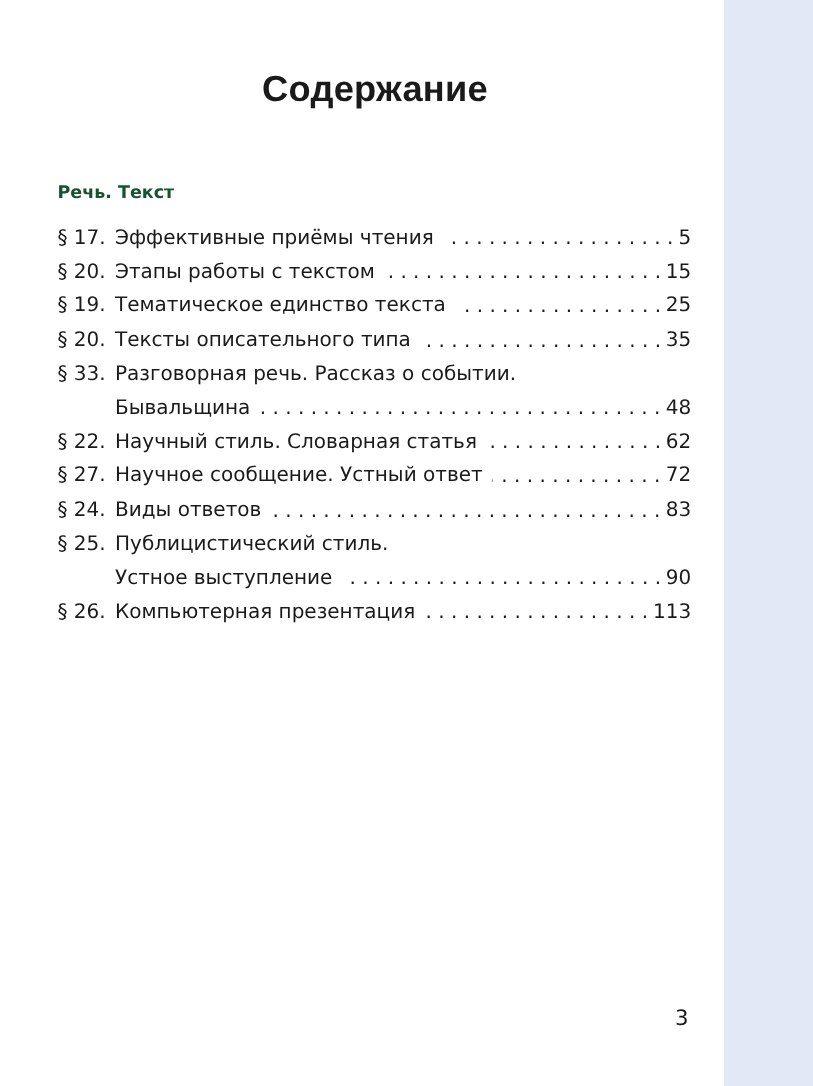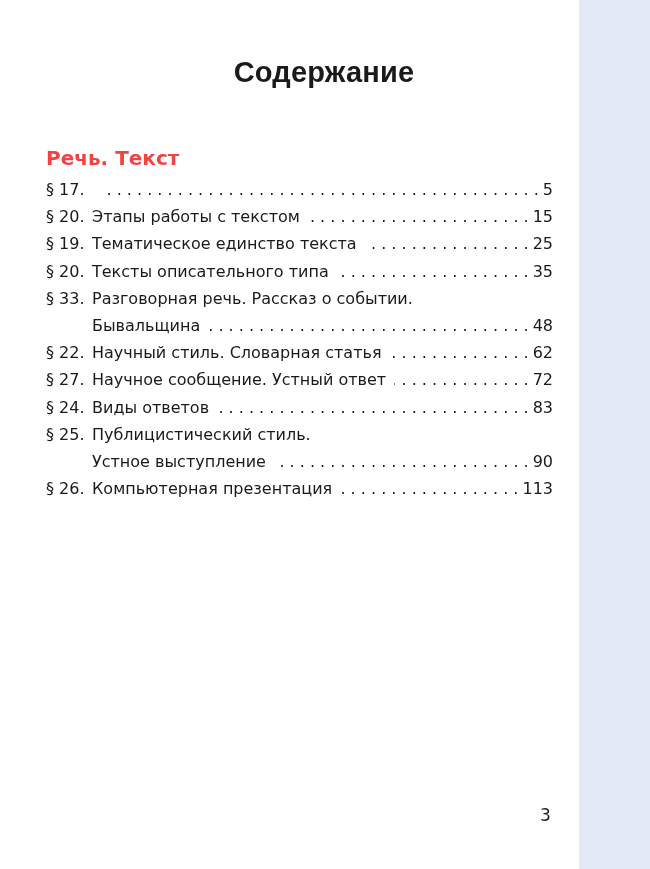--- a/index.html
+++ b/index.html
@@ -3,26 +3,26 @@
   <meta charset="utf-8">
   <style>
     * { margin: 0; padding: 0; box-sizing: border-box; }
     html, body { width: 650px; height: 869px; overflow: hidden; background: #ffffff; }
     body { position: relative; font-family: "DejaVu Sans", sans-serif; color: #1a1a1a; }
     .page { position: absolute; left: 0; top: 0; width: 579px; height: 869px; background: #ffffff; }
     .side-strip { position: absolute; left: 579px; top: 0; width: 71px; height: 869px; background: #e3e8f6; }
     .title {
       position: absolute; left: 0; width: 600px; top: 56px;
       text-align: center; font-family: "Liberation Sans", sans-serif;
-      font-weight: bold; font-size: 29px; color: #1a1a1a; letter-spacing: 0.2px; margin-left: 24px;
+      font-weight: bold; font-size: 29px; color: #1a1a1a; letter-spacing: 0.2px;
     }
     .section {
       position: absolute; left: 46px; top: 146px;
       font-family: "DejaVu Sans", sans-serif; font-weight: bold;
-      font-size: 20px; color: #ef4444;
+      font-size: 14px; color: #14532d;
     }
     .toc { position: absolute; left: 46px; top: 176px; width: 507px; }
     .row {
       display: flex; align-items: baseline; height: 27.2px;
       font-size: 16px; line-height: 27.2px; white-space: nowrap;
     }
     .num { width: 46px; flex: 0 0 46px; }
     .txt { flex: 0 0 auto; }
     .dots {
       flex: 1 1 auto; overflow: hidden; margin: 0 4px 0 8px;
@@ -43,20 +43,21 @@
 <body>
 
 <div class="page">
   <h1 class="title">Содержание</h1>
   <h2 class="section">Речь. Текст</h2>
 
   <div class="toc">
 
     <div class="row">
       <span class="num">§ 17.</span>
+      <span class="txt">Эффективные приёмы чтения</span>
       <span class="dots"></span>
       <span class="pg">5</span>
     </div>
 
     <div class="row">
       <span class="num">§ 20.</span>
       <span class="txt">Этапы работы с текстом</span>
       <span class="dots"></span>
       <span class="pg">15</span>
     </div>

